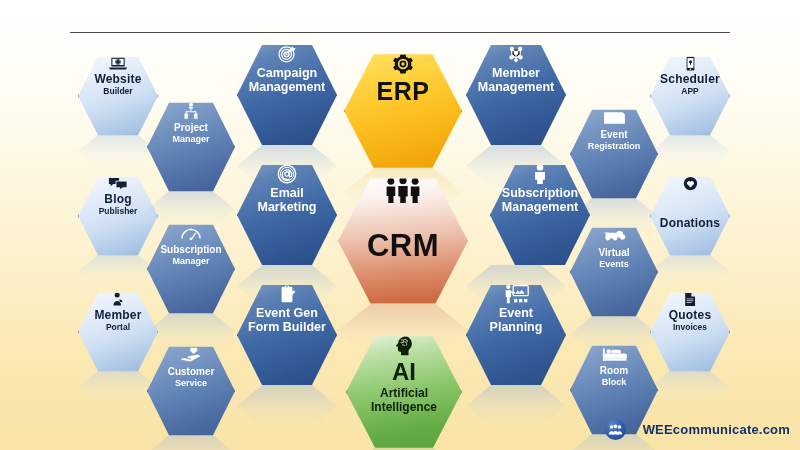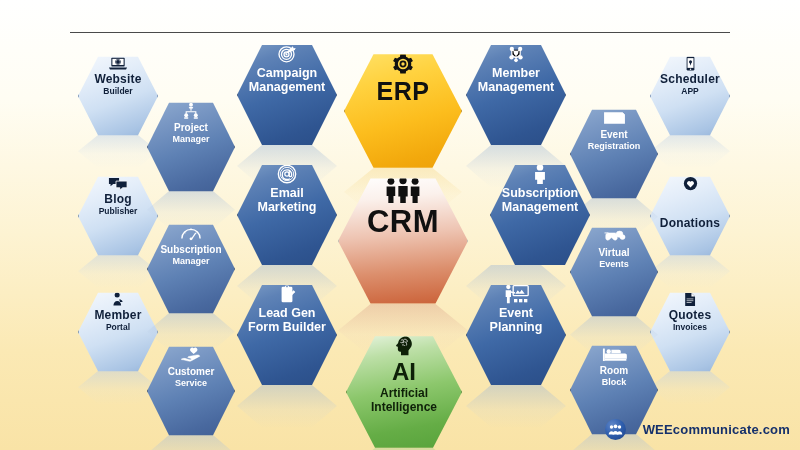--- a/index.html
+++ b/index.html
@@ -359,21 +359,21 @@
             <path fill="#ffffff" d="M16.8 3.2h-2.2a2.8 2.8 0 00-5.2 0H7.2A1.7 1.7 0 005.5 4.9v15.4a1.7 1.7 0 001.7 1.7h9.6a1.7 1.7 0 001.7-1.7V4.9a1.7 1.7 0 00-1.7-1.7zM12 1.9a1 1 0 110 2 1 1 0 010-2z"></path>
             <g stroke="#ffffff" stroke-width="1.1" stroke-linecap="round">
               <path d="M8 9h8"></path>
               <path d="M8 12h8"></path>
               <path d="M8 15h5"></path>
             </g>
             <path fill="#ffffff" d="M21.9 9.6l-6.6 6.6-2.8.8.8-2.8 6.6-6.6z"></path>
             <path fill="#ffffff" d="M19.8 8.2l1.4 1.4-.8.8-1.4-1.4z"></path>
           </svg>
         </span>
-        <span class="t1">Lead Gen</span>
+        <span class="t1">Event Gen</span>
         <span class="t2">Form Builder</span>
       </div>
       <div class="refl deep" style="left: 466px; top: 145px; width: 100px; height: 44px;"></div>
       <div class="hex deep" style="left: 466px; top: 43px; width: 100px; height: 104px;">
         <span class="ico">
           <svg width="20" height="20" viewBox="0 0 24 24">
             <g stroke="#ffffff" stroke-width="1.5">
               <path d="M7 7l5 3 5-3M12 10v7M7 7v6l5 4 5-4V7"></path>
             </g>
             <g fill="#ffffff">
@@ -427,21 +427,21 @@
       <div class="hex erp" style="left: 344px; top: 52px; width: 118px; height: 118px;">
         <span class="ico">
           <svg width="22" height="22" viewBox="0 0 24 24">
             <path fill="#111111" d="M12 8.2a3.8 3.8 0 100 7.6 3.8 3.8 0 000-7.6zm0 5.6a1.8 1.8 0 110-3.6 1.8 1.8 0 010 3.6z"></path>
             <path fill="#111111" d="M21 12c0-.7-.1-1.3-.2-1.9l2-1.5-2-3.5-2.4.9c-.9-.8-2-1.4-3.1-1.8L15 1.7H9l-.3 2.5C7.6 4.6 6.5 5.2 5.6 6l-2.4-.9-2 3.5 2 1.5c-.1.6-.2 1.2-.2 1.9s.1 1.3.2 1.9l-2 1.5 2 3.5 2.4-.9c.9.8 2 1.4 3.1 1.8l.3 2.5h6l.3-2.5c1.1-.4 2.2-1 3.1-1.8l2.4.9 2-3.5-2-1.5c.1-.6.2-1.2.2-1.9zm-9 5.6A5.6 5.6 0 1117.6 12 5.6 5.6 0 0112 17.6z"></path>
           </svg>
         </span>
         <span class="t1">ERP</span>
       </div>
       <div class="refl crm" style="left: 338px; top: 304px; width: 130px; height: 55px;"></div>
-      <div class="hex crm" style="left: 338px; top: 176px; width: 130px; height: 130px;">
+      <div class="hex crm" style="left: 338px; top: 176px; width: 130px; height: 130px; gap: 24px;">
         <span class="ico">
           <svg width="38" height="26" viewBox="0 0 44 30">
             <g fill="#101010">
               <circle cx="8" cy="5" r="4"></circle>
               <path d="M3 11h10v11H11v8H5v-8H3z"></path>
               <circle cx="22" cy="4" r="4.2"></circle>
               <path d="M16.6 10.4h10.8v12h-2.2v7.6h-6.4v-7.6h-2.2z"></path>
               <circle cx="36" cy="5" r="4"></circle>
               <path d="M31 11h10v11h-2v8h-6v-8h-2z"></path>
             </g>

